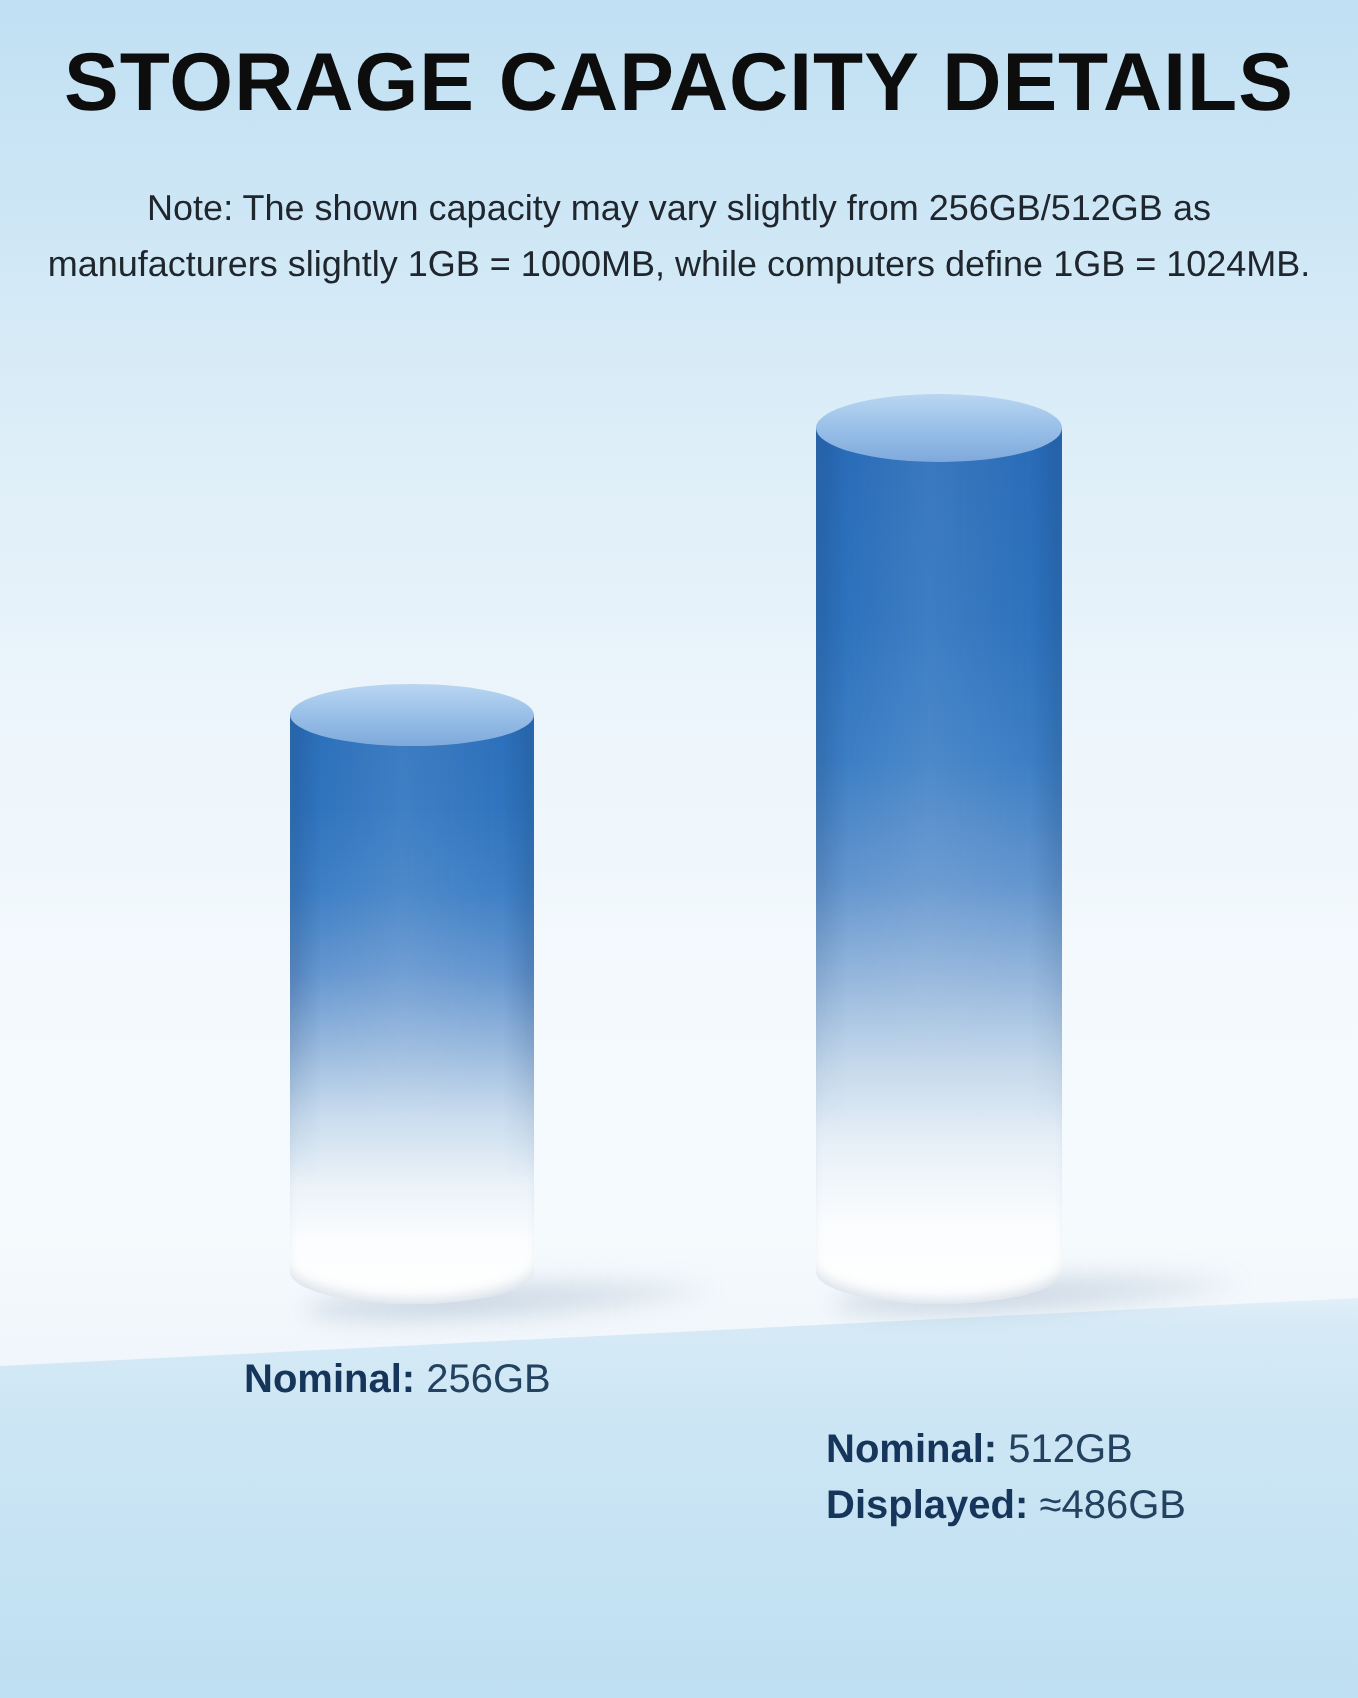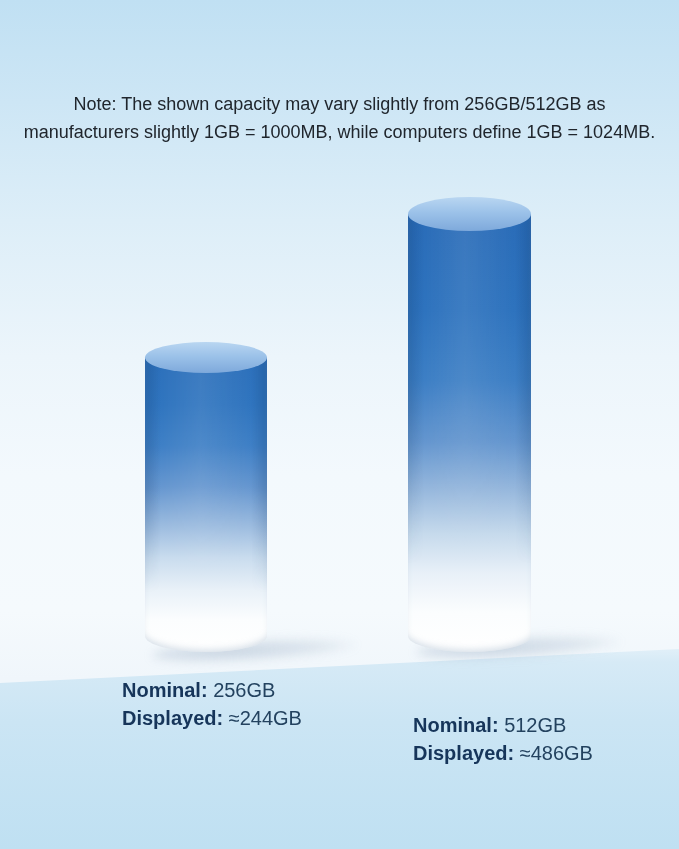--- a/index.html
+++ b/index.html
@@ -85,35 +85,35 @@
   .cap-label.left{left:122px;top:677px;}
   .cap-label.right{left:413px;top:712px;}
 </style>
 </head>
 <body>
 
 <div class="page">
 
   <div class="floor"></div>
 
+  <h1 class="title">STORAGE CAPACITY DETAILS</h1>
 
   <p class="note"><span>Note: The shown capacity may vary slightly from 256GB/512GB as</span><br><span>manufacturers slightly 1GB = 1000MB, while computers define 1GB = 1024MB.</span></p>
 
   <div class="ground-shadow left"></div>
   <div class="ground-shadow right"></div>
 
   <div class="cyl-body left"></div>
   <div class="cyl-top left"></div>
 
   <div class="cyl-body right"></div>
   <div class="cyl-top right"></div>
 
   <div class="cap-label left">
     <div><span class="k">Nominal:</span> <span>256GB</span></div>
-    <div><span class="k">Displayed:</span> <span>≈244GB</span></div>
   </div>
 
   <div class="cap-label right">
     <div><span class="k">Nominal:</span> <span>512GB</span></div>
     <div><span class="k">Displayed:</span> <span>≈486GB</span></div>
   </div>
 
 </div>
 
 </body></html>

